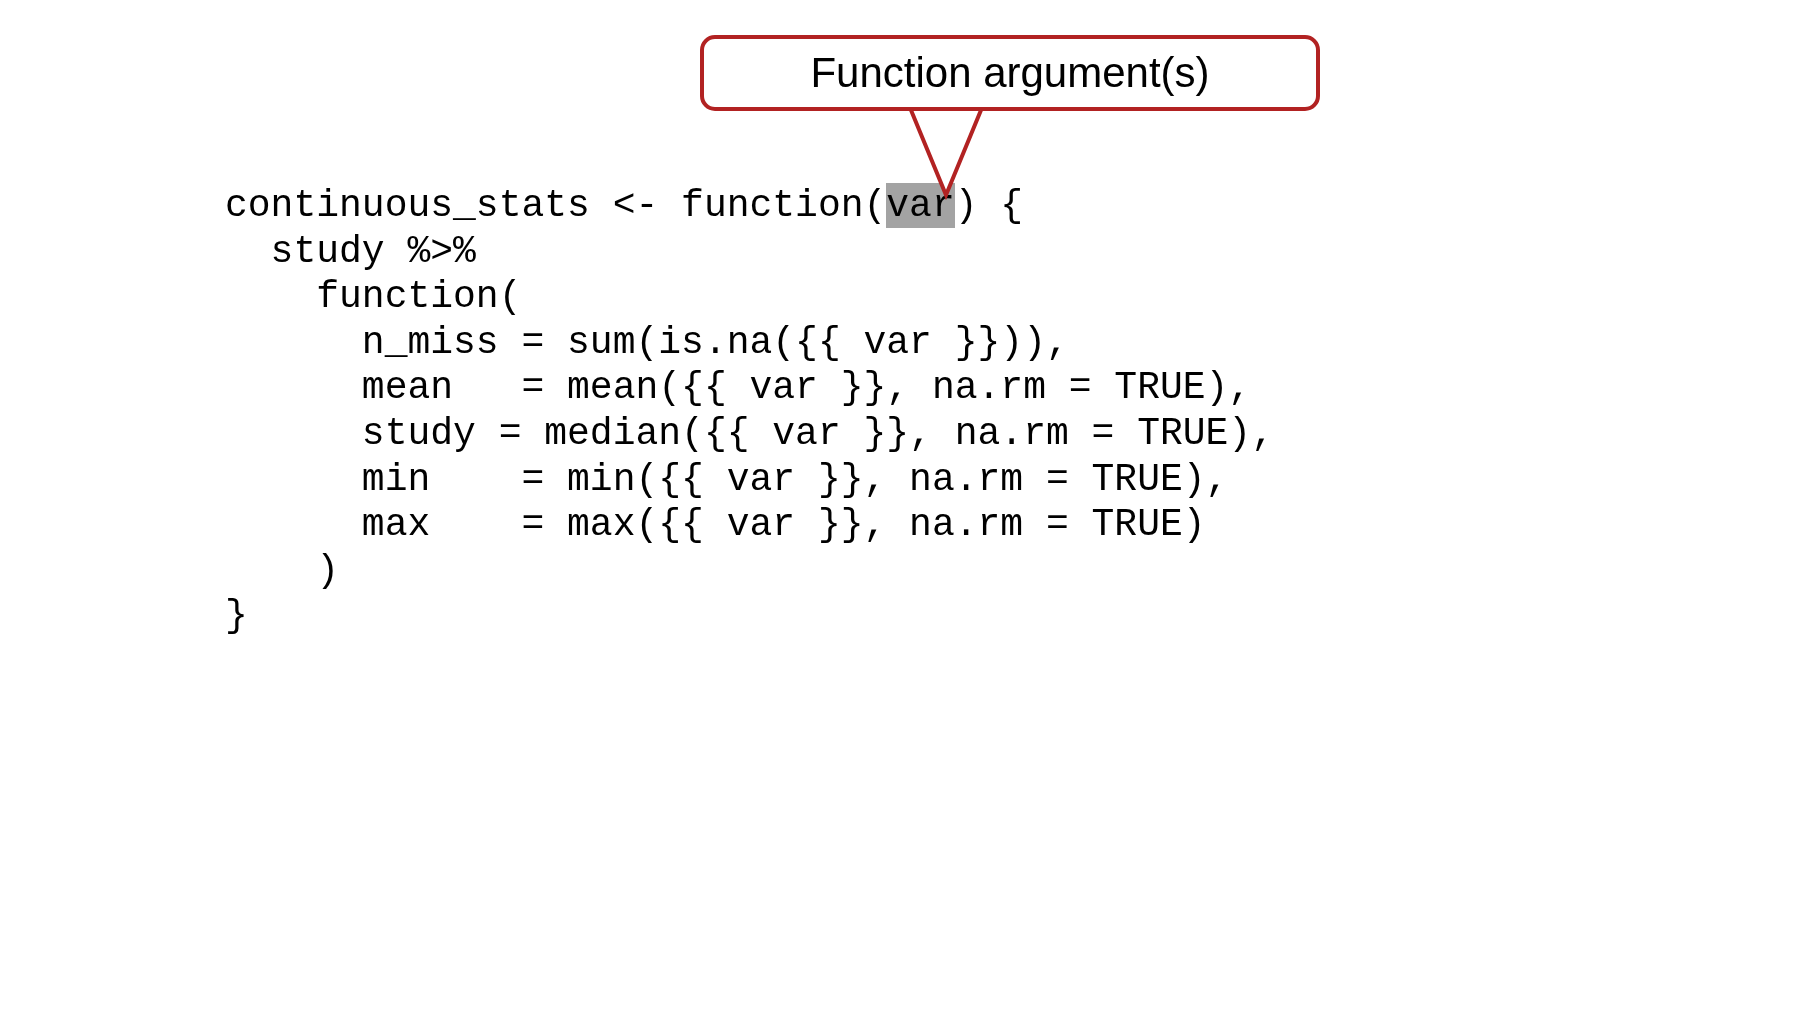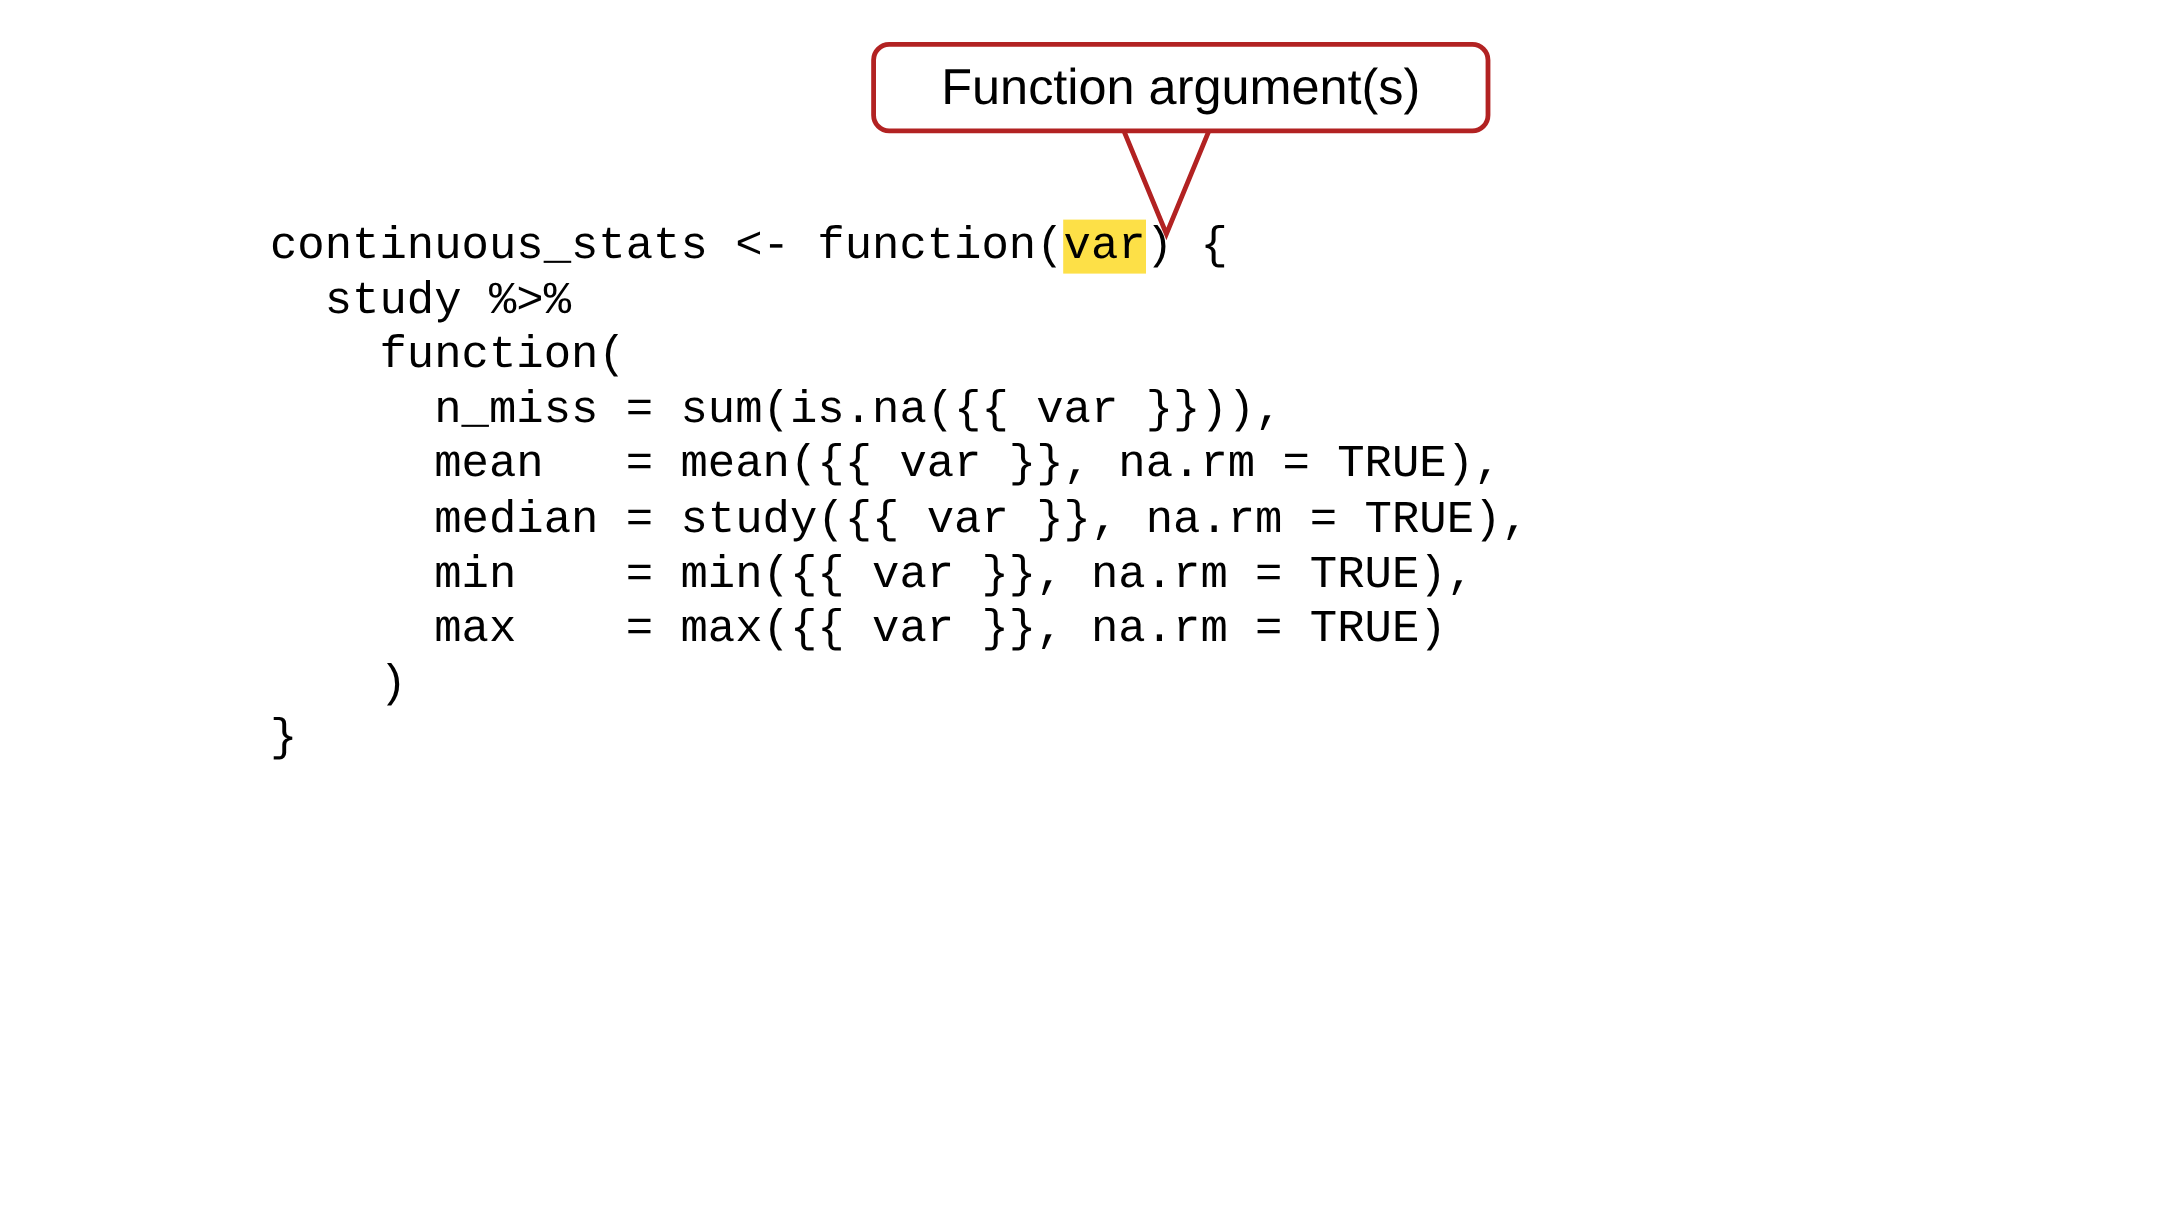--- a/index.html
+++ b/index.html
@@ -9,23 +9,23 @@
     }
     body {
       width: 1800px;
       height: 1013px;
       background: white;
       font-family: "Courier New", Courier, monospace;
       position: relative;
     }
     .callout {
       position: absolute;
-      left: 726px;
+      left: 700px;
       top: 35px;
-      width: 516px;
+      width: 620px;
       z-index: 10;
     }
     .callout-box {
       border: 4px solid #B22222;
       border-radius: 15px;
       padding: 10px 20px;
       text-align: center;
       font-family: Arial, Helvetica, sans-serif;
       font-size: 42px;
       background: white;
@@ -41,21 +41,21 @@
     .code-block {
       position: absolute;
       left: 225px;
       top: 183px;
       font-size: 38px;
       line-height: 1.2;
       white-space: pre;
       color: #000;
     }
     .highlight {
-      background-color: #fde047;
+      background-color: #a3a3a3;
       padding: 1px 0;
     }
   </style>
 </head>
 <body>
 
 <div class="callout">
   <div class="callout-box">
     <span>Function argument(s)</span>
   </div>
@@ -63,17 +63,17 @@
     <path d="M 30 5 L 70 100 L 110 5 Z" fill="white" stroke="none"></path>
     <path d="M 30 3 L 70 100 L 110 3" fill="none" stroke="#B22222" stroke-width="4" stroke-linejoin="miter"></path>
   </svg>
 </div>
 
 <div class="code-block"><span>continuous_stats &lt;- function(</span><span class="highlight">var</span><span>) {</span>
 <span>  study %&gt;%</span>
 <span>    function(</span>
 <span>      n_miss = sum(is.na({{ var }})),</span>
 <span>      mean   = mean({{ var }}, na.rm = TRUE),</span>
-<span>      median = study({{ var }}, na.rm = TRUE),</span>
+<span>      study = median({{ var }}, na.rm = TRUE),</span>
 <span>      min    = min({{ var }}, na.rm = TRUE),</span>
 <span>      max    = max({{ var }}, na.rm = TRUE)</span>
 <span>    )</span>
 <span>}</span></div>
 
 </body></html>

